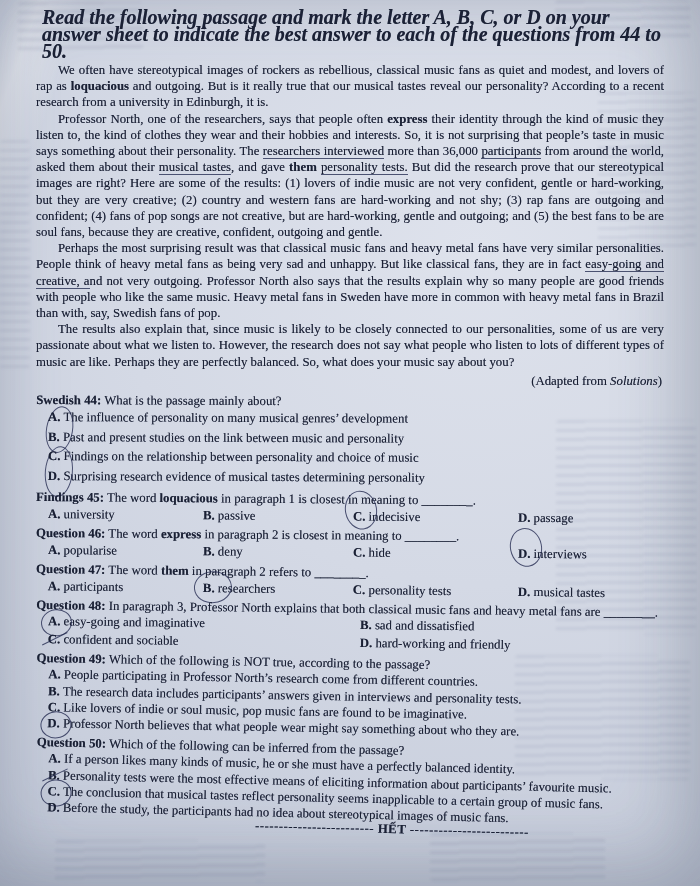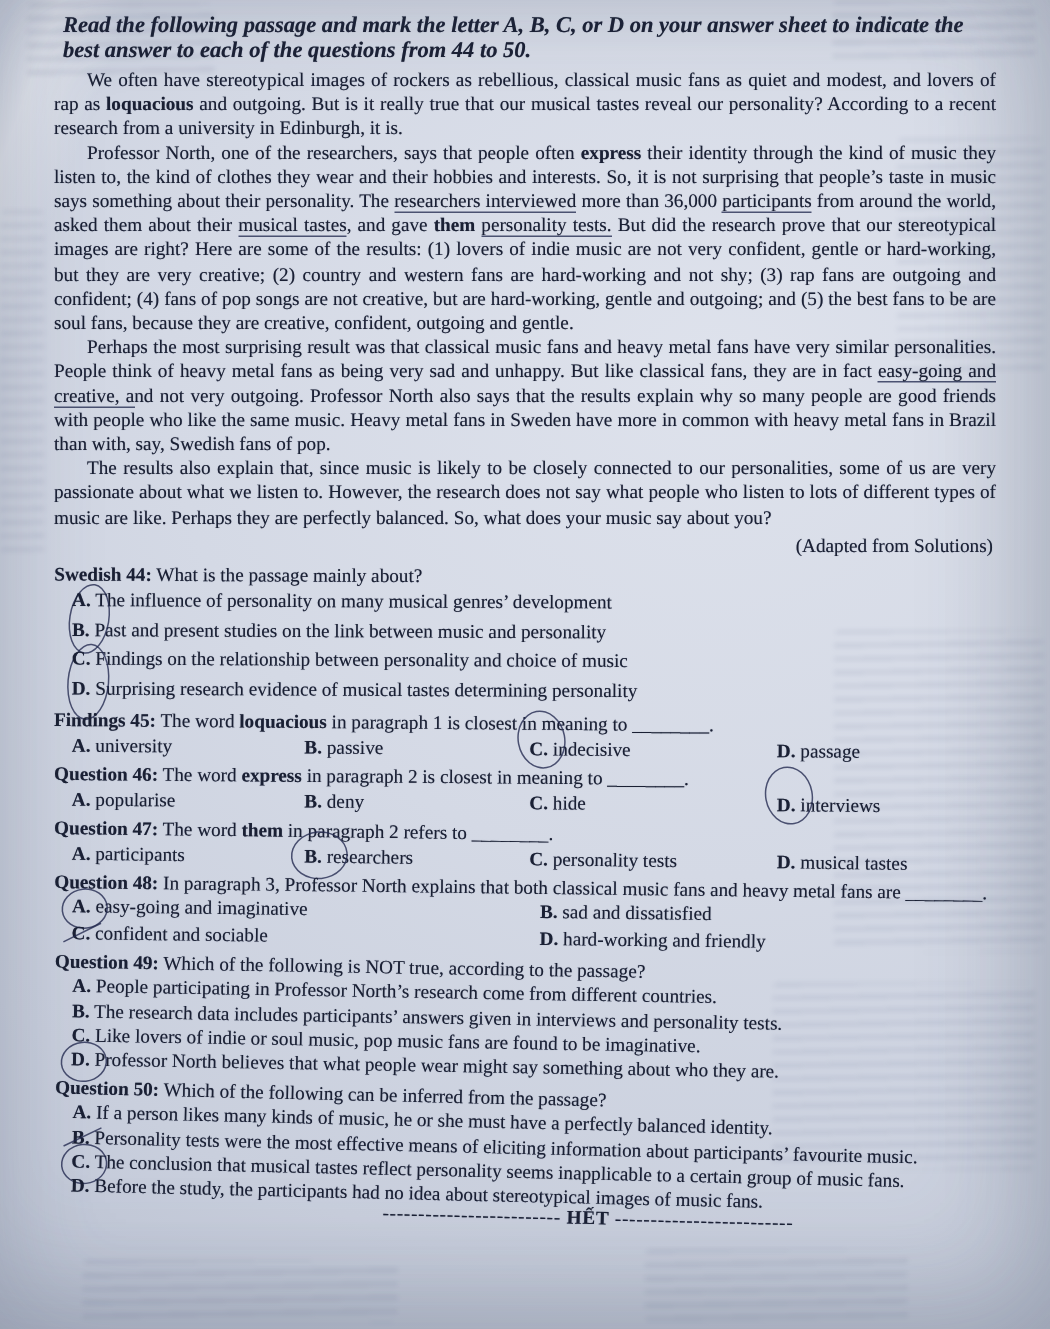--- a/index.html
+++ b/index.html
@@ -28,26 +28,26 @@
     background:repeating-linear-gradient(179deg, rgba(93,103,138,.30) 0 3px, rgba(93,103,138,0) 3px 9px);
     filter:blur(1.7px);opacity:.45;
   }
   .page{
     position:absolute;left:0;top:0;width:700px;box-sizing:border-box;
     padding:9px 36px 0 36px;
     color:#1a2034;font-size:12.8px;line-height:16.2px;
     text-shadow:0 0 .5px rgba(26,32,60,.55);
   }
   .instructions{
-    font-weight:bold;font-style:italic;font-size:15px;line-height:17px;
+    font-weight:bold;font-style:italic;font-size:20px;line-height:17px;
     margin:0 0 2px 6px;
   }
   .passage p{margin:0;text-align:justify;text-indent:22px;}
   .f-b{font-weight:bold;}
-  .f-i{}
+  .f-i{font-style:italic;}
   .f-u{text-underline-offset:2px;}
   .f-p{border-bottom:1.7px solid rgba(35,42,80,.78);padding-bottom:0px;}
   .adapted{text-align:right;margin:3px 2px 3px 0;}
   .q{margin-top:2px;transform-origin:left center;}
   .qnum{font-weight:bold;}
   .r1{transform:rotate(.25deg);}
   .r2{transform:rotate(.45deg);}
   .r3{transform:rotate(.7deg);}
   .r4{transform:rotate(1.0deg);}
   .r5{transform:rotate(1.35deg);}

